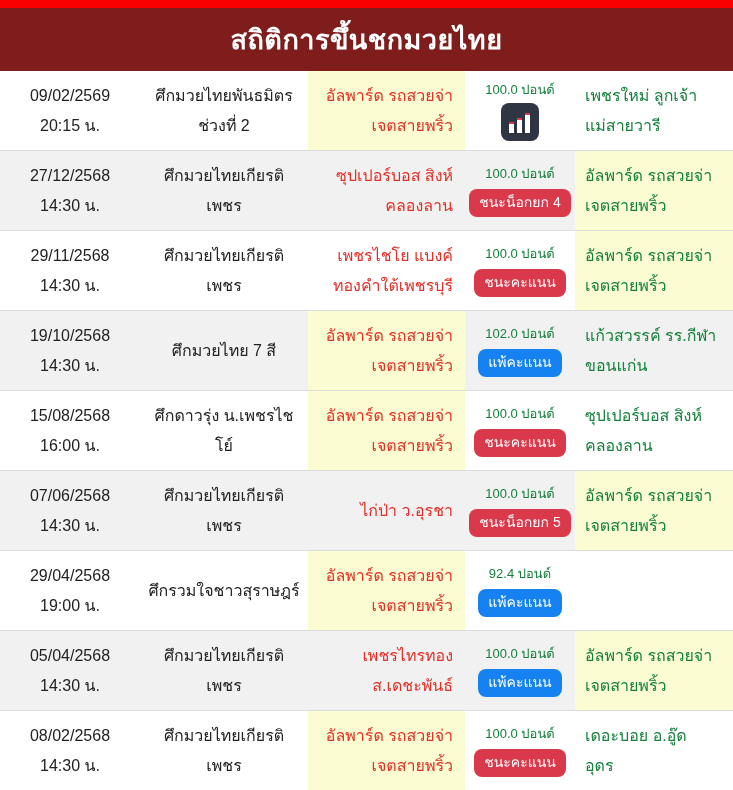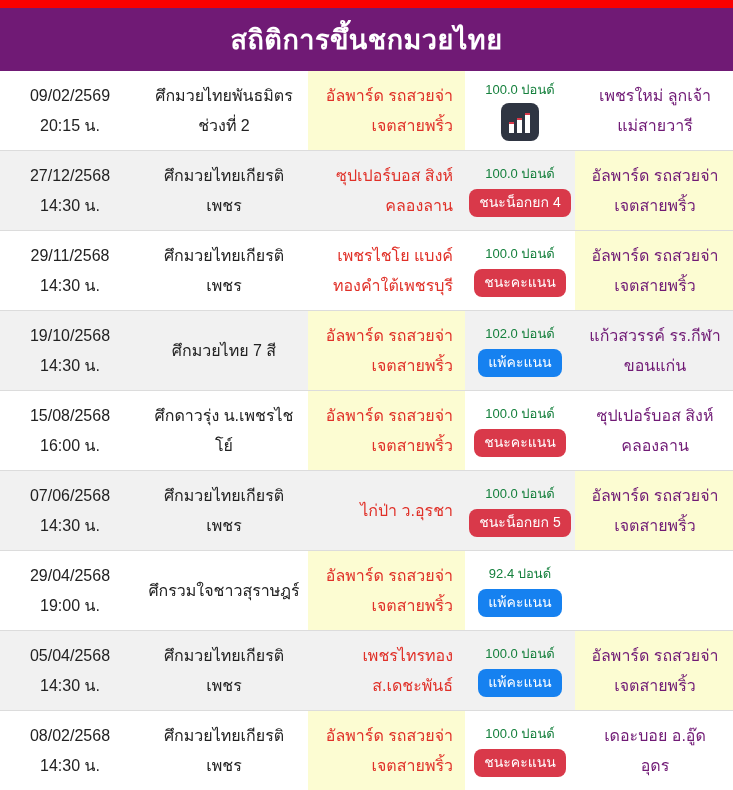--- a/index.html
+++ b/index.html
@@ -1,32 +1,32 @@
 <!DOCTYPE html>
 <html><head>
 <meta charset="utf-8">
 <style>
   * { margin:0; padding:0; box-sizing:border-box; }
   html,body { width:733px; height:790px; overflow:hidden; background:#fff;
     font-family:"Liberation Sans","DejaVu Sans",sans-serif; }
   .top-bar { height:8px; background:#fa0000; }
-  .header { height:63px; background:#701a75; color:#ffffff; display:flex;
+  .header { height:63px; background:#7f1d1d; color:#ffffff; display:flex;
     align-items:center; justify-content:center; font-size:27px; font-weight:bold;
     letter-spacing:0.5px; }
   .table { width:733px; }
   .row { display:flex; align-items:stretch; min-height:80px;
     border-bottom:1px solid #dcdcdc; background:#ffffff; }
   .row:nth-child(even) { background:#f1f1f1; }
   .cell { display:flex; flex-direction:column; justify-content:center;
     font-size:16px; line-height:1.85; white-space:pre-line; padding:6px 8px; }
   .c-date { width:140px; text-align:center; color:#222222; }
   .c-event { width:168px; text-align:center; color:#222222; }
   .c-fighter { width:157px; text-align:right; padding-right:12px; color:#e03028; }
   .c-result { width:110px; align-items:center; text-align:center; justify-content:center; }
-  .c-opponent { flex:1; text-align:center; padding-left:10px; color:#701a75; }
+  .c-opponent { flex:1; text-align:left; padding-left:10px; color:#15803d; }
   .hl { background:#fcfcd2; }
   .weight { font-size:13px; color:#15803d; line-height:1.5; }
   .badge { margin-top:5px; color:#ffffff; font-size:14px; line-height:1.4;
     padding:4px 10px; border-radius:8px; display:inline-block; white-space:nowrap; }
   .badge.win { background:#d9394a; }
   .badge.lose { background:#1681f0; }
   .chart-icon { margin-top:4px; width:38px; height:38px; cursor:pointer; }
 </style>
 </head>
 <body>

